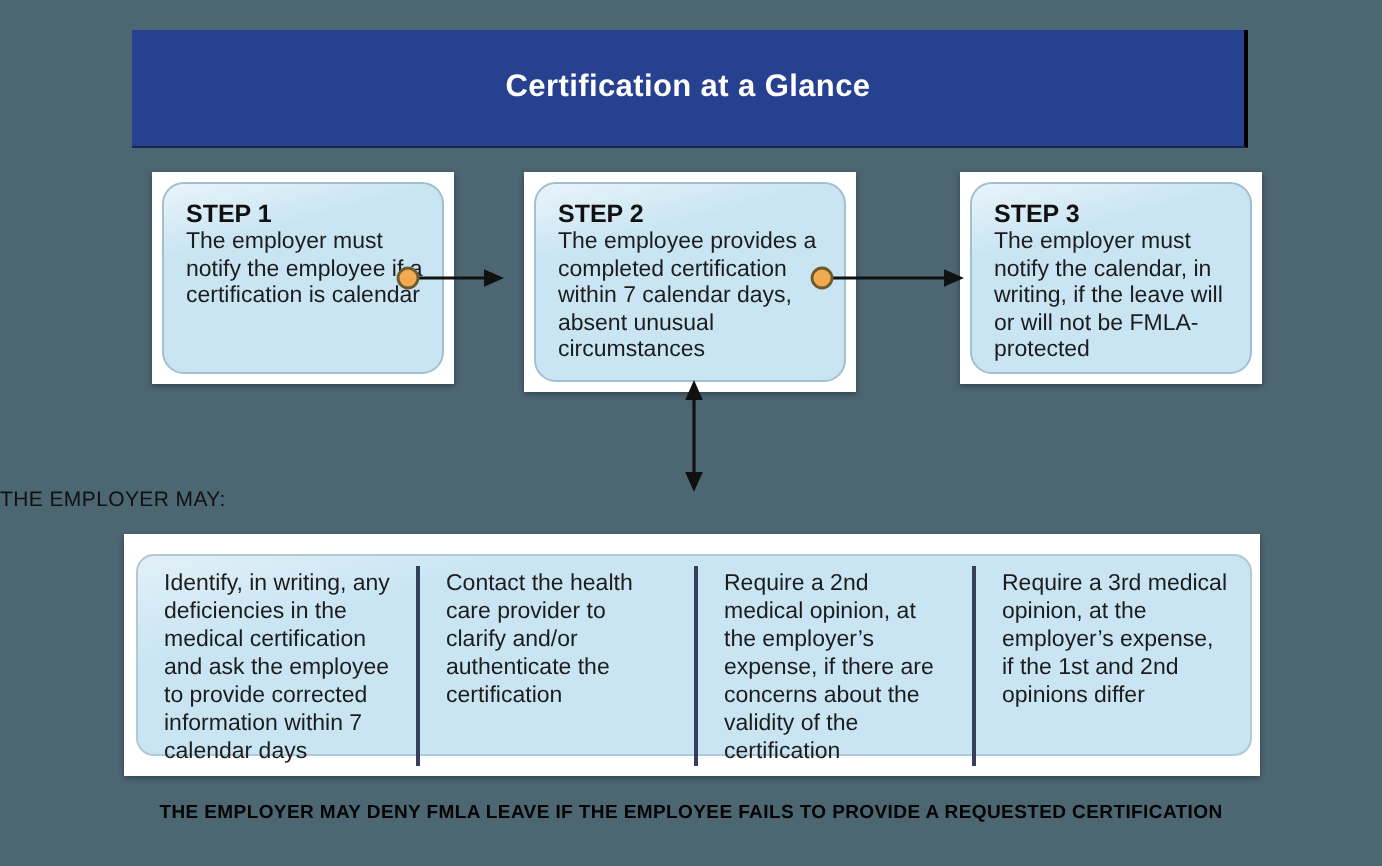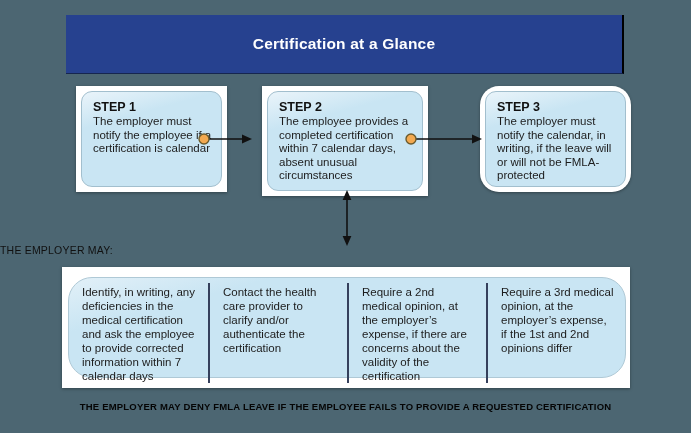--- a/index.html
+++ b/index.html
@@ -24,21 +24,21 @@
     margin: 0; color: #fff; font-size: 15.5px; font-weight: bold; letter-spacing: 0.2px;
   }
 
   .step-backing {
     position: absolute; top: 86px; height: 106px;
     background: #fff;
     box-shadow: 0 1px 3px rgba(0,0,0,0.35);
   }
   .step-backing.s1 { left: 76px;  width: 151px; }
   .step-backing.s2 { left: 262px; width: 166px; height: 110px; }
-  .step-backing.s3 { left: 480px; width: 151px; border-radius: 19px; }
+  .step-backing.s3 { left: 480px; width: 151px; }
 
   .step-box {
     position: absolute; left: 5px; top: 5px; right: 5px; bottom: 5px;
     background: linear-gradient(165deg, #eaf4fa 0%, #C9E5F3 28%);
     border: 1px solid #A2BFCE;
     border-radius: 11px;
     padding: 8px 5px 6px 11px;
     box-sizing: border-box;
   }
   .step-box h2 { margin: 0 0 1px 0; font-size: 12.5px; font-weight: bold; color: #111; }
@@ -54,21 +54,21 @@
 
   .options-backing {
     position: absolute; left: 62px; top: 267px; width: 568px; height: 121px;
     background: #fff;
     box-shadow: 0 1px 3px rgba(0,0,0,0.35);
   }
   .options-box {
     position: absolute; left: 6px; top: 10px; right: 4px; bottom: 10px;
     background: linear-gradient(165deg, #e2f0f8 0%, #C9E5F3 22%);
     border: 1px solid #AFC9D6;
-    border-radius: 24px;
+    border-radius: 9px;
     display: grid;
     grid-template-columns: 1fr 1fr 1fr 1fr;
     padding: 5px 0 16px 0;
     box-sizing: border-box;
   }
   .option-col {
     padding: 2px 11px 0 13px;
     font-size: 11.5px; line-height: 14px; color: #1c1c1c;
   }
   .option-col + .option-col { border-left: 2px solid #35405C; }

